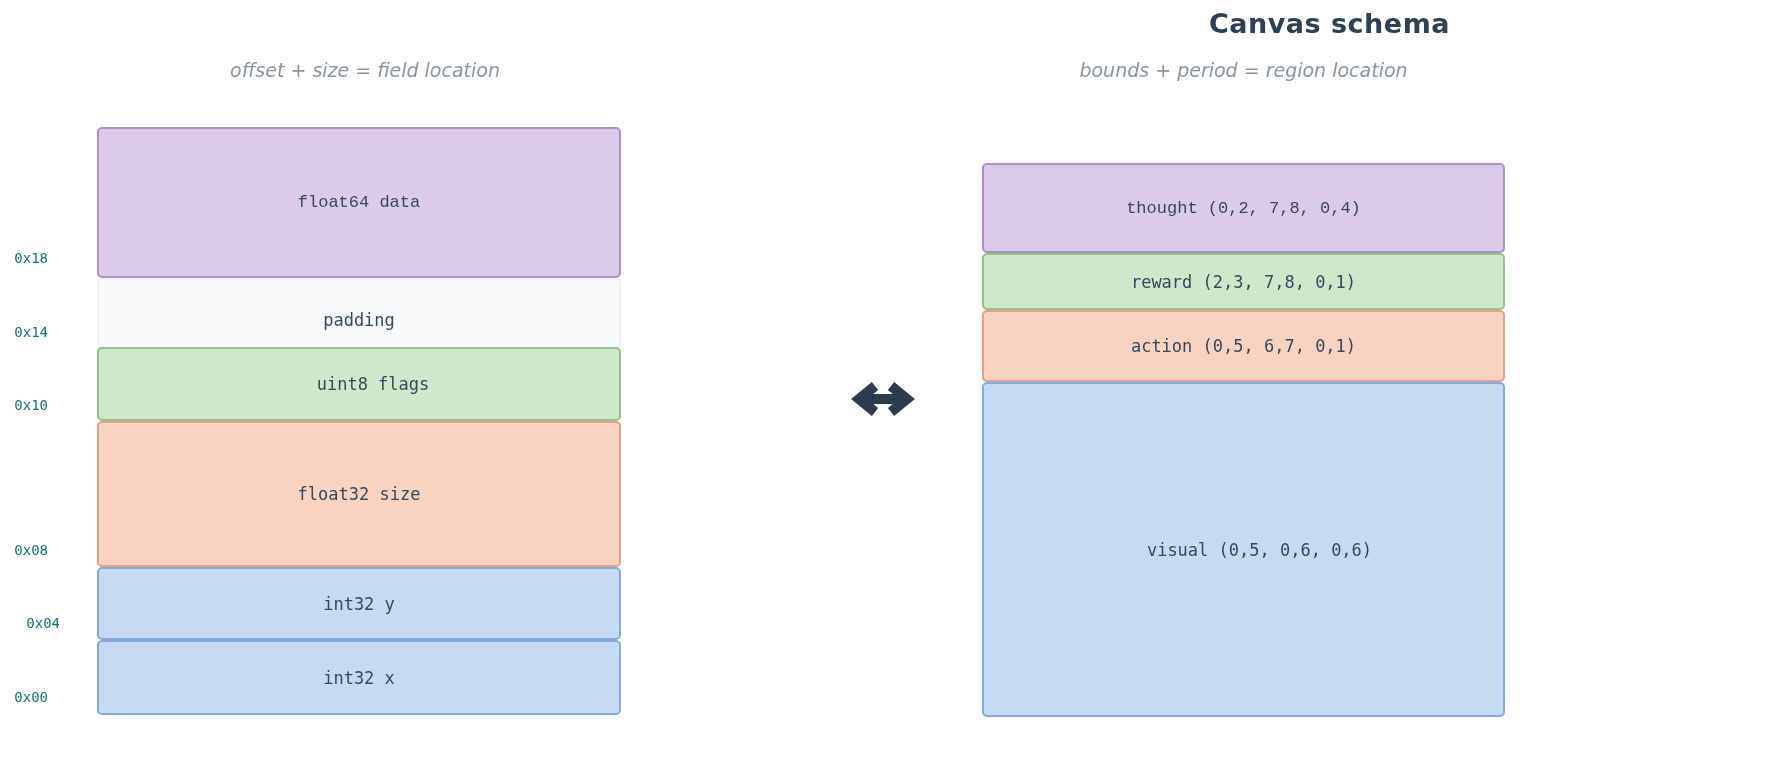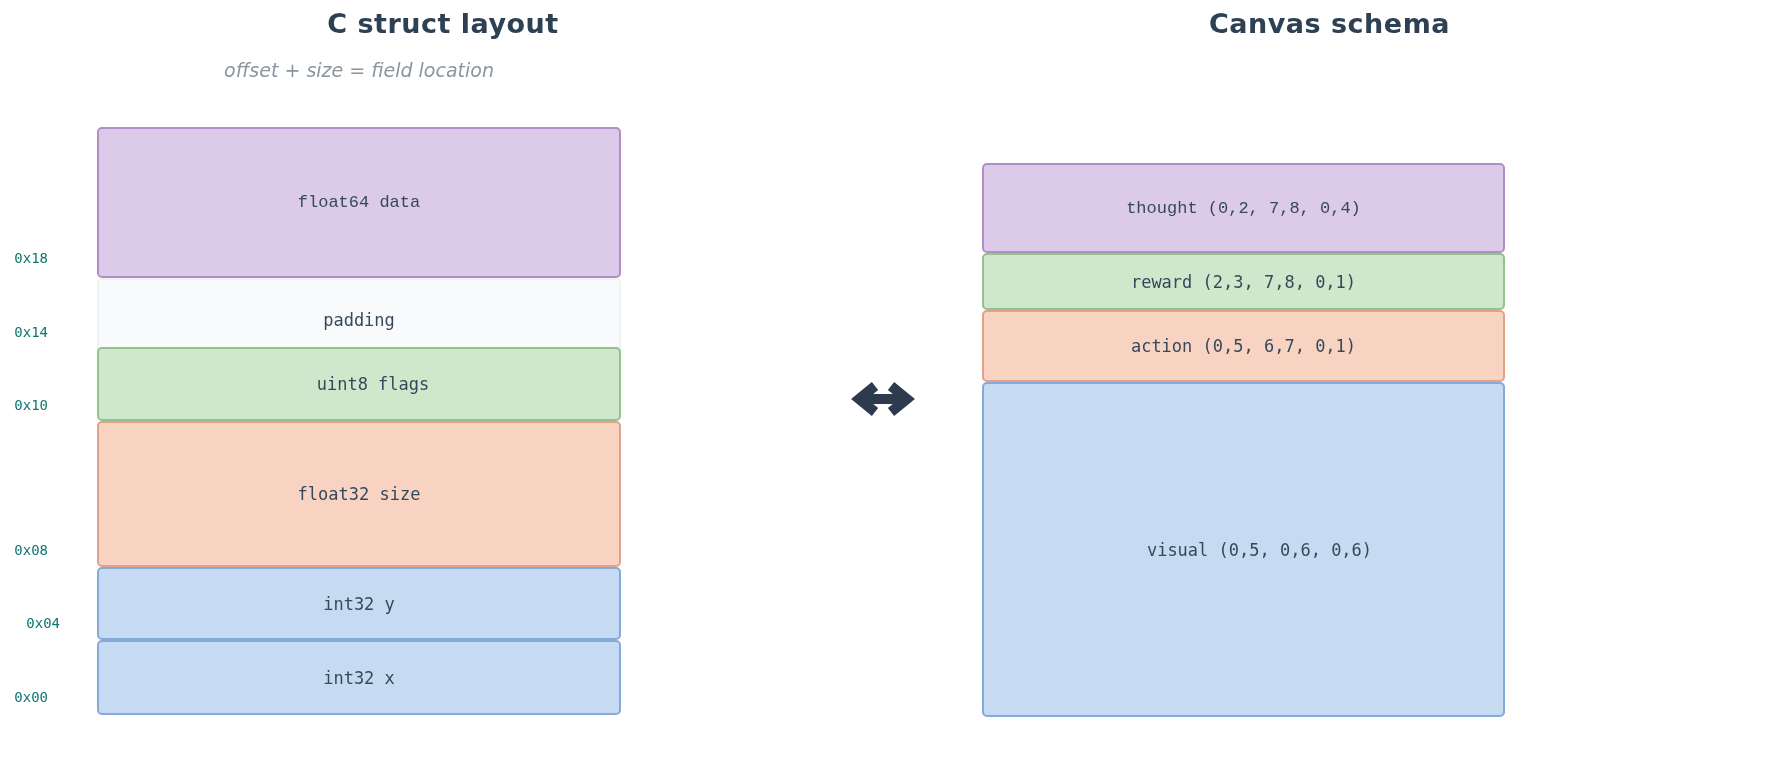--- a/index.html
+++ b/index.html
@@ -27,21 +27,21 @@
 
   .panel-subtitle {
     position: absolute;
     top: 58px;
     text-align: center;
     font-style: italic;
     font-size: 19px;
     line-height: 24px;
     color: #8a959e;
   }
-  .panel-subtitle.left  { left: 97px;  width: 524px; }
+  .panel-subtitle.left  { left: 103px;  width: 524px; }
   .panel-subtitle.right { left: 982px; width: 523px; }
 
   .block {
     position: absolute;
     box-sizing: border-box;
     border: 2px solid transparent;
     border-radius: 5px;
     display: flex;
     align-items: center;
     justify-content: center;
@@ -77,21 +77,20 @@
     top: 379px;
     width: 64px;
     height: 40px;
   }
 </style>
 </head>
 <body>
 
 <div id="stage">
 
-  <div class="panel-title left">C struct layout</div>
   <div class="panel-subtitle left">offset + size = field location</div>
 
   <div class="col-left">
     <div class="block c-purple" style="top:127px; height:151px;">float64 data</div>
     <div class="block c-neutral" style="top:278px; height:84px;">padding</div>
     <div class="block c-green" style="top:347px; height:74px;padding-left:28px;">uint8 flags</div>
     <div class="block c-orange" style="top:421px; height:146px;">float32 size</div>
     <div class="block c-blue" style="top:567px; height:73px;">int32 y</div>
     <div class="block c-blue" style="top:640px; height:75px;">int32 x</div>
   </div>
@@ -107,20 +106,21 @@
 
   <div class="arrow-wrap">
     <svg width="64" height="40" viewBox="0 0 64 40" xmlns="http://www.w3.org/2000/svg">
       <polyline points="24,7 8,20 24,33" fill="none" stroke="#2e3a4d" stroke-width="10" stroke-linejoin="miter"></polyline>
       <polyline points="40,7 56,20 40,33" fill="none" stroke="#2e3a4d" stroke-width="10" stroke-linejoin="miter"></polyline>
       <line x1="11" y1="20" x2="53" y2="20" stroke="#2e3a4d" stroke-width="10"></line>
     </svg>
   </div>
 
   <div class="panel-title right">Canvas schema</div>
+  <div class="panel-subtitle right">bounds + period = region location</div>
 
   <div class="col-right">
     <div class="block c-purple" style="top:163px; height:90px;">thought (0,2, 7,8, 0,4)</div>
     <div class="block c-green" style="top:253px; height:57px;">reward (2,3, 7,8, 0,1)</div>
     <div class="block c-orange" style="top:310px; height:72px;">action (0,5, 6,7, 0,1)</div>
     <div class="block c-blue" style="top:382px; height:335px;padding-left:32px;">visual (0,5, 0,6, 0,6)</div>
   </div>
 
 </div>
 

